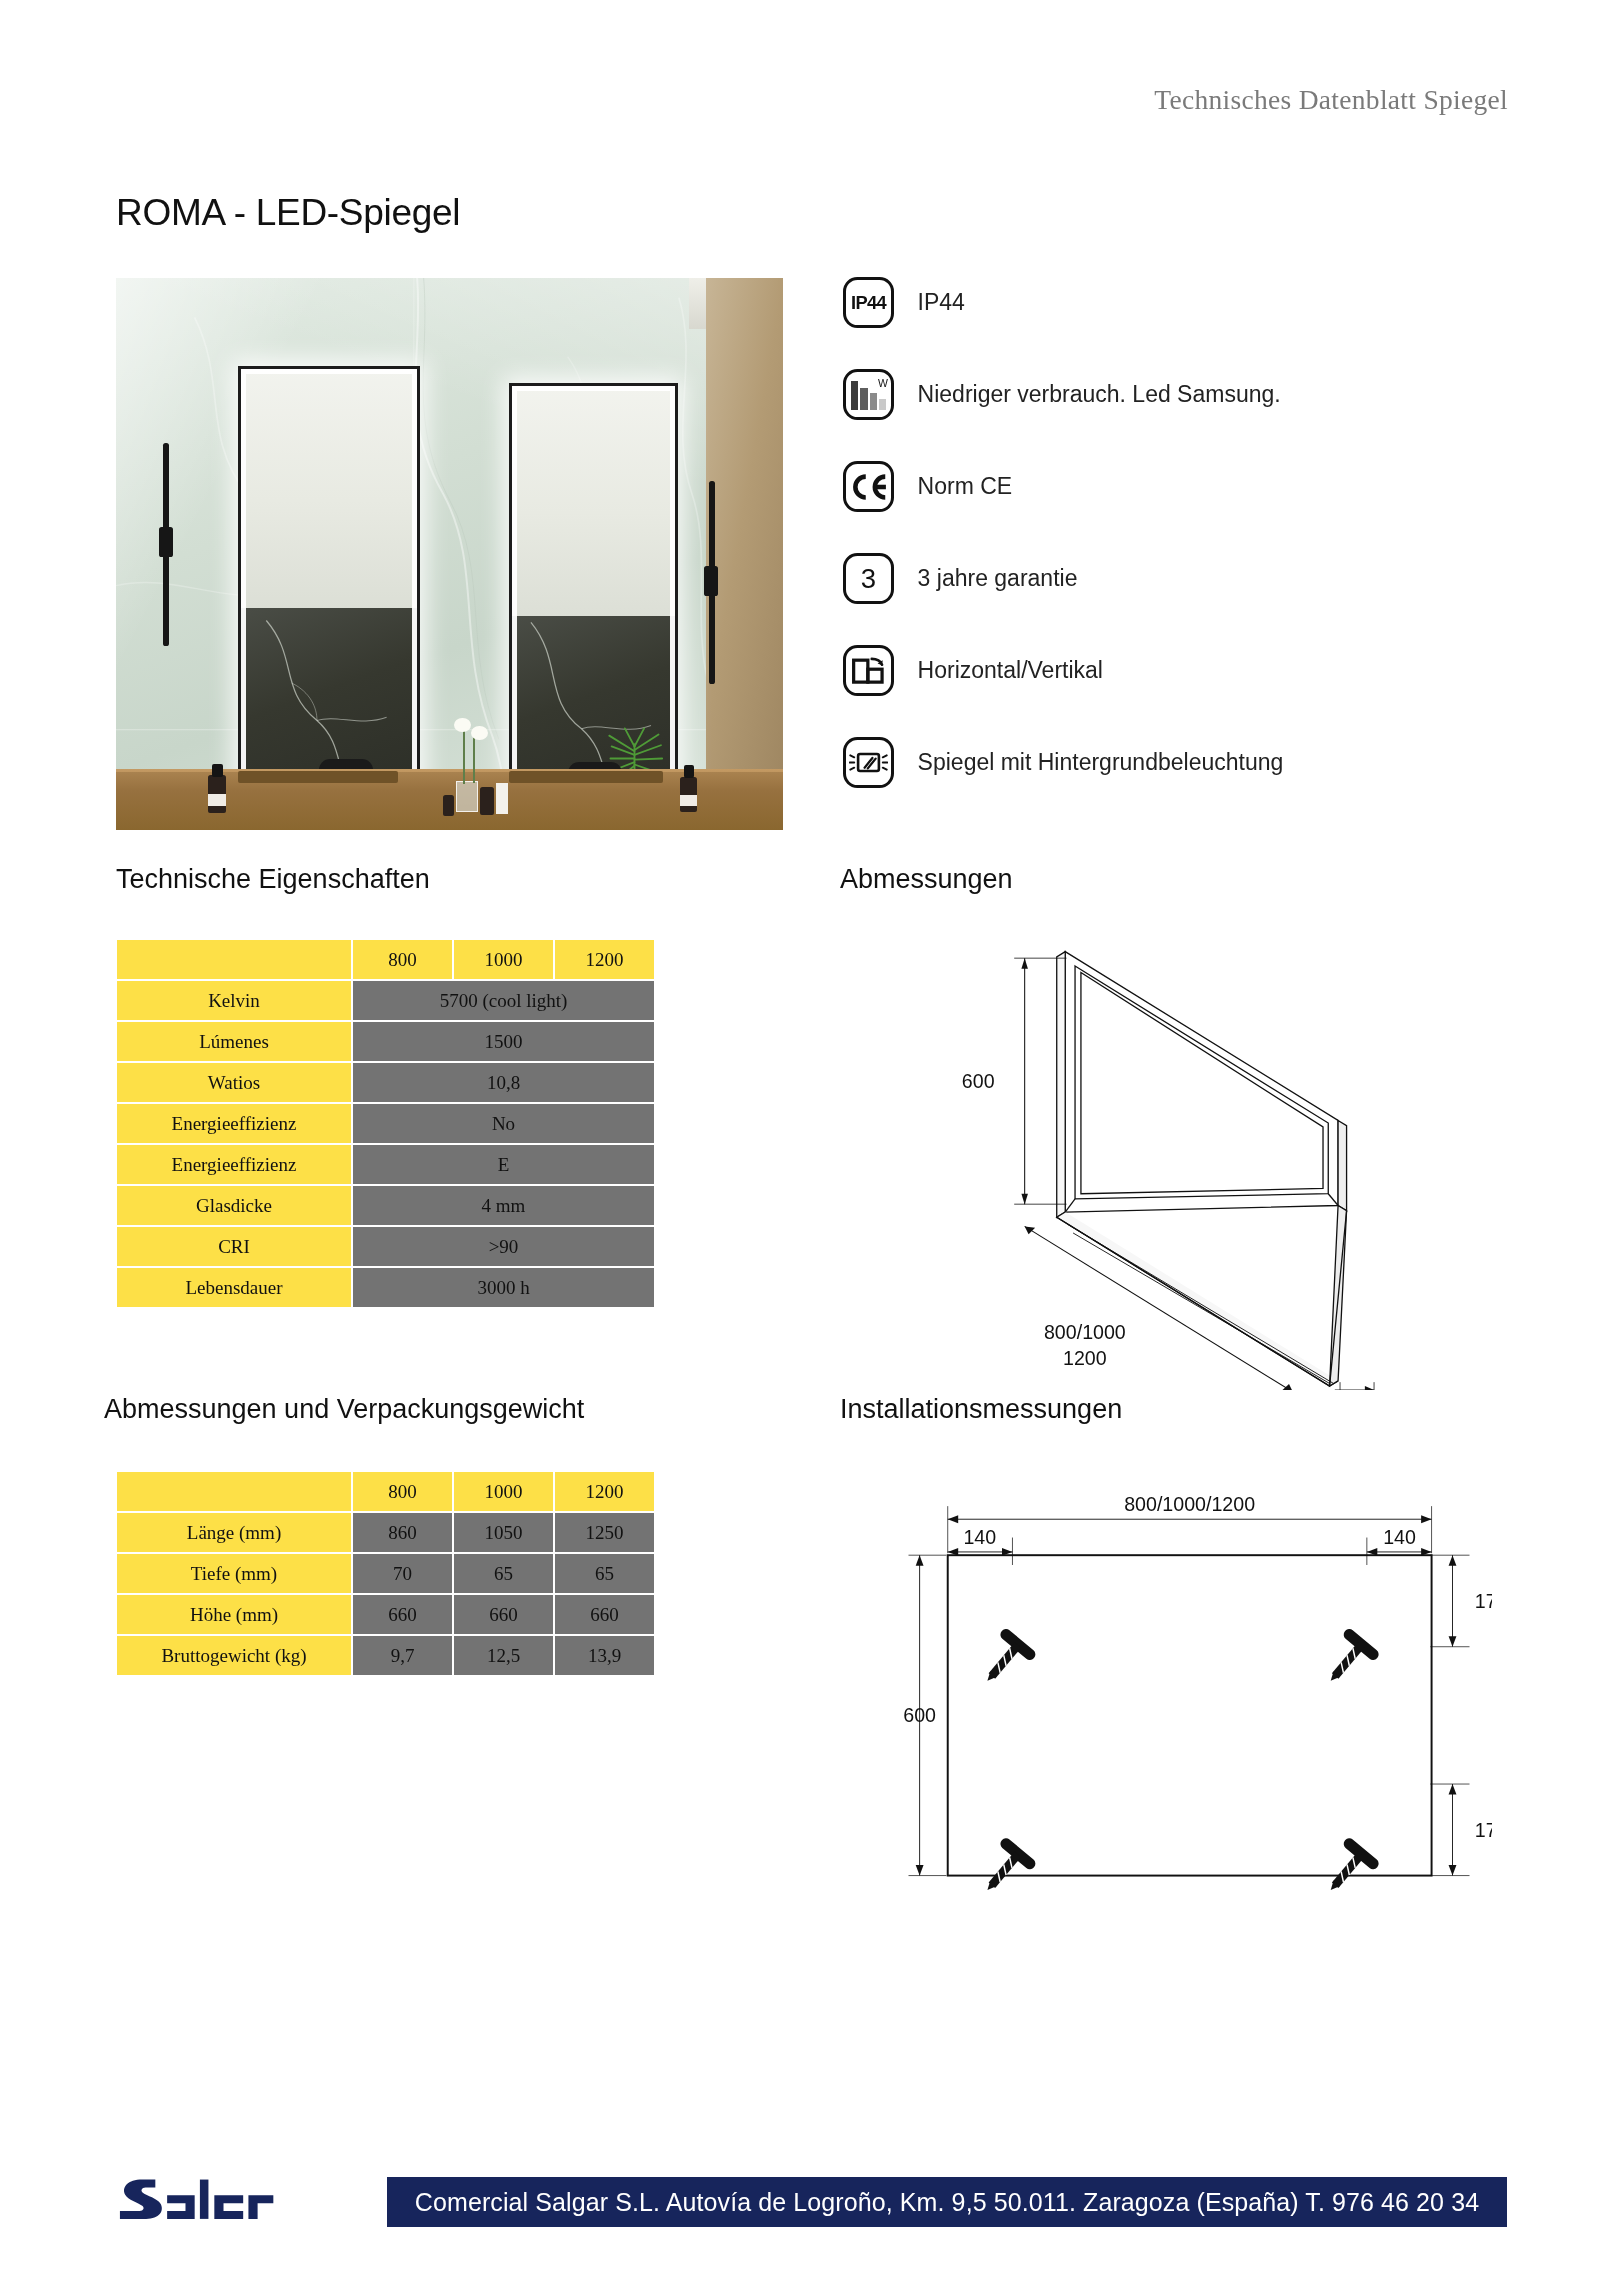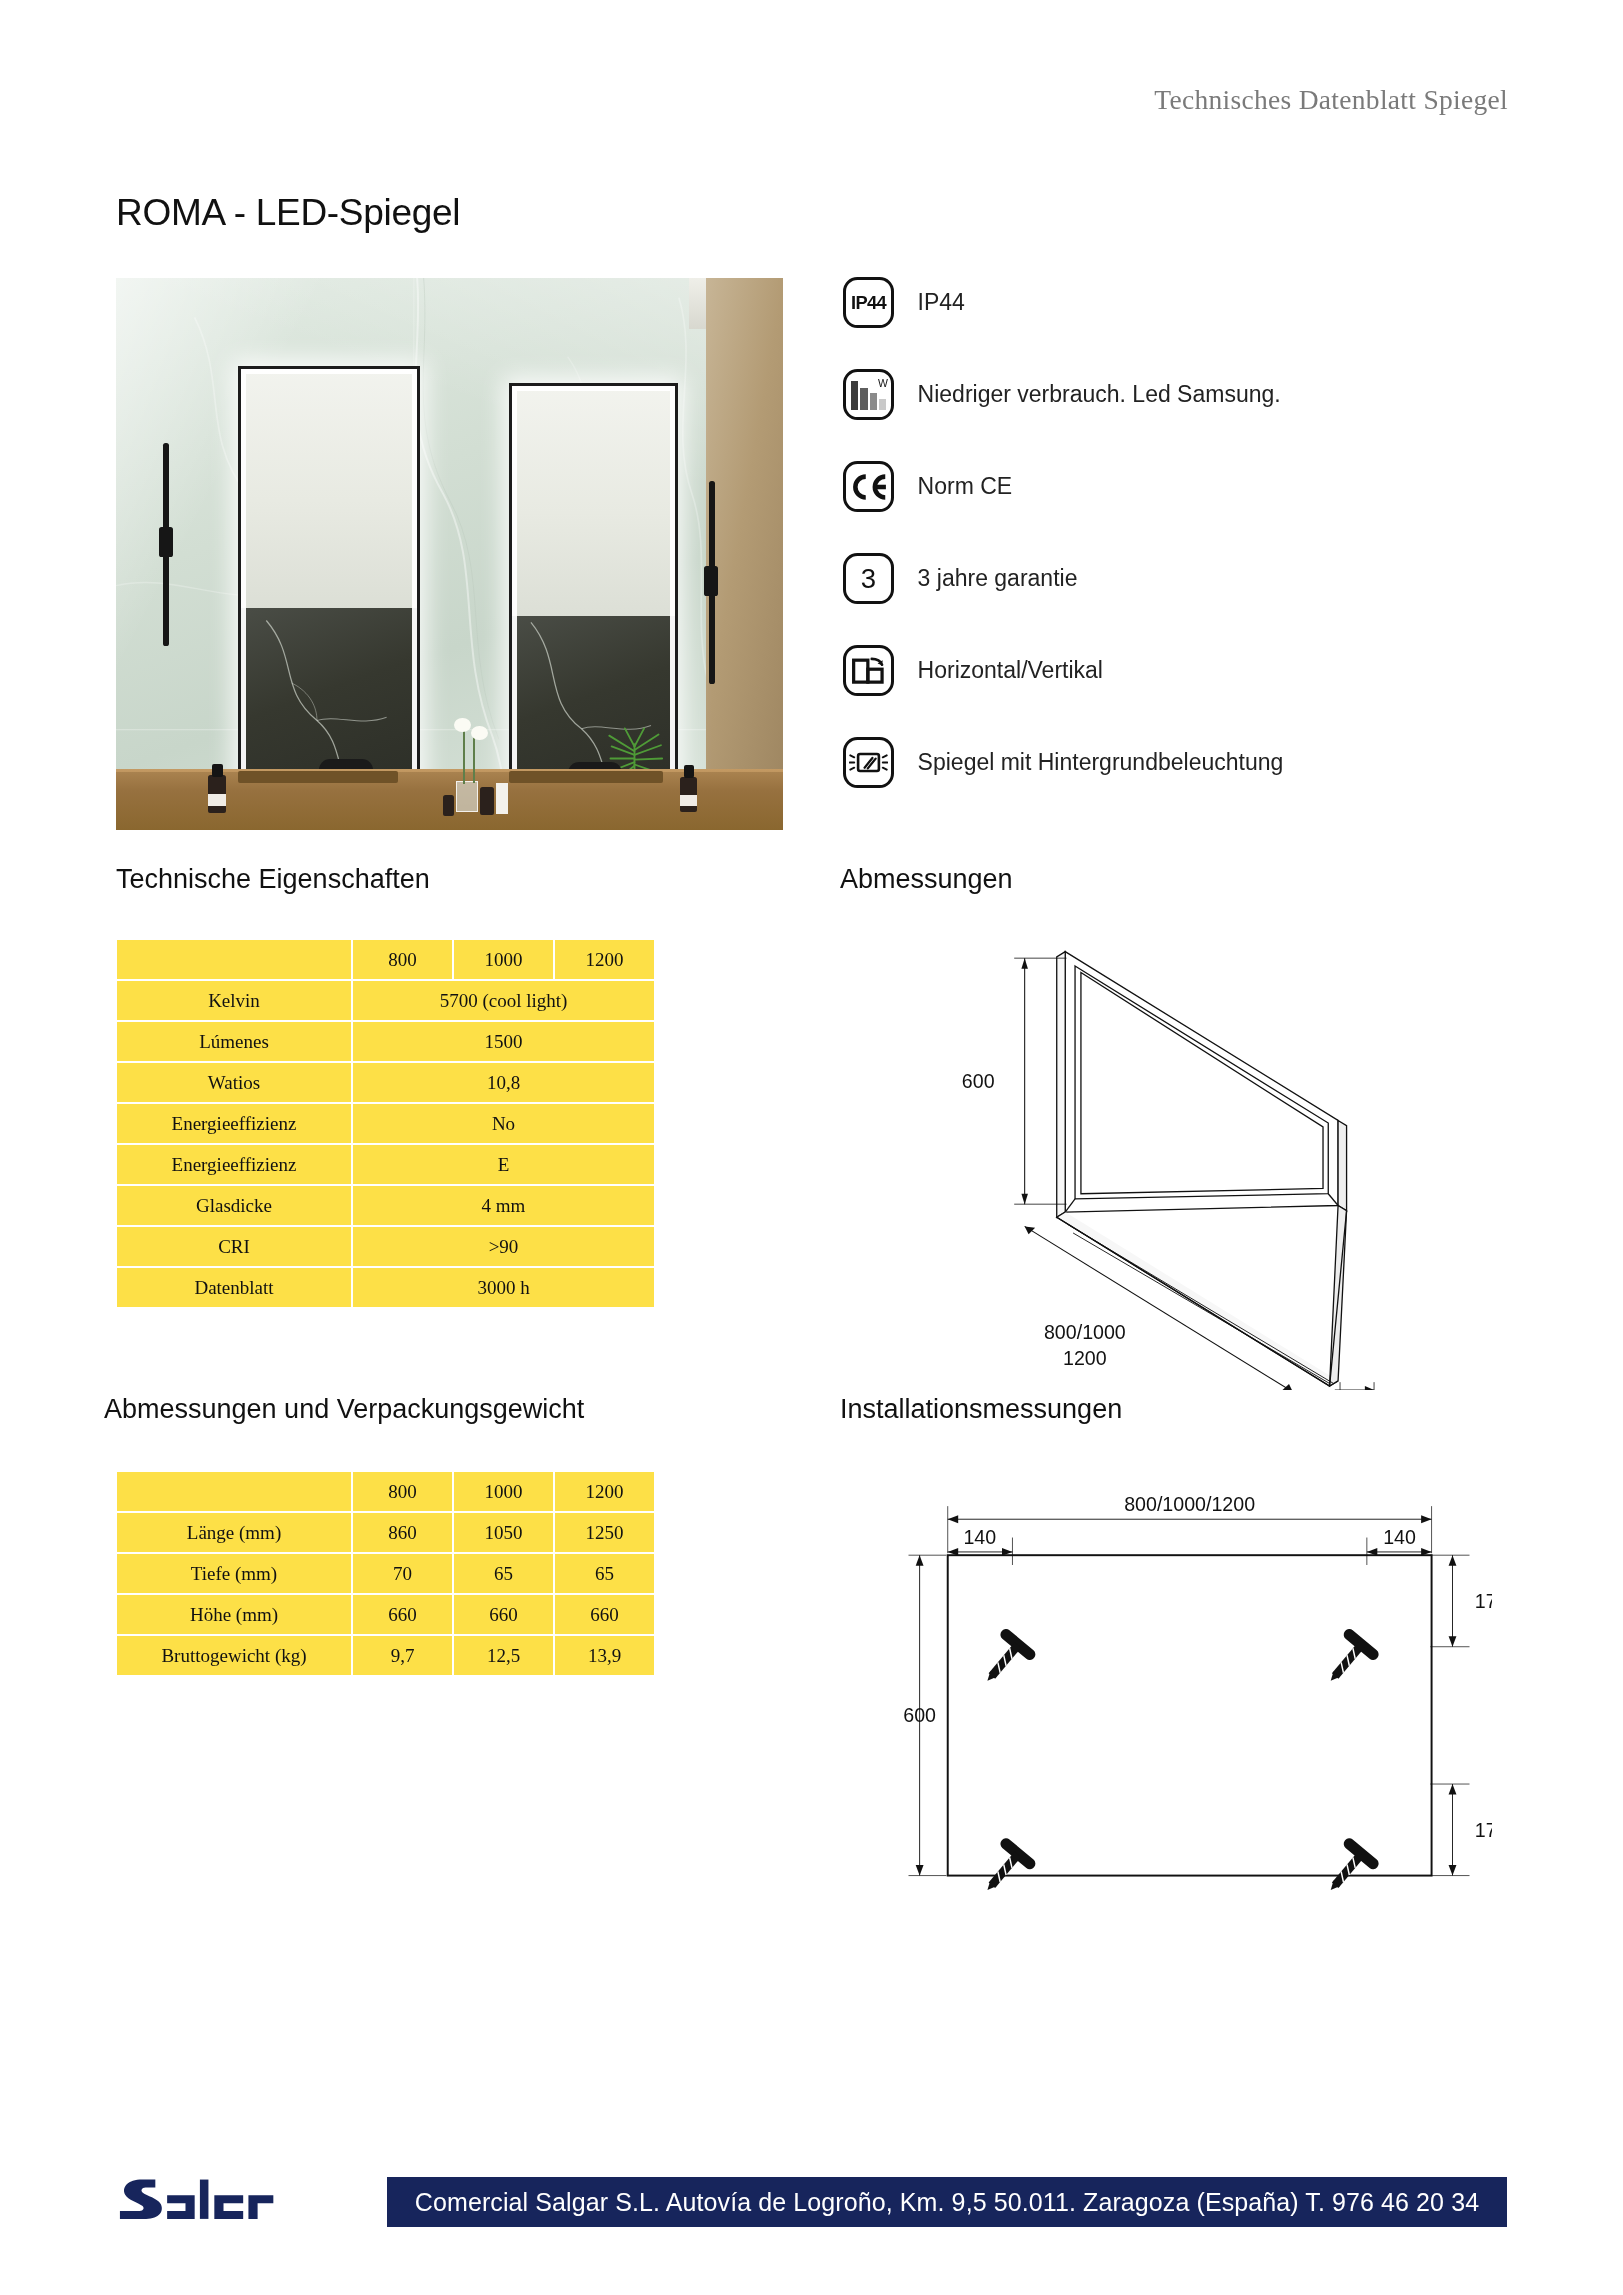--- a/index.html
+++ b/index.html
@@ -132,21 +132,21 @@
 
   
   .tbl { position: absolute; border-collapse: separate; border-spacing: 2px; }
   .tbl td, .tbl th {
     font-family: "Liberation Serif", serif;
     font-weight: 400;
     font-size: 19px;
     color: #111111;
     text-align: center;
     padding: 8.5px 3.9px;
-    background: #fde047;
+    background: #737373;
   }
   .tbl th, .tbl td.rowhead { background: #fde047; }
   .tbl th { height: 38px; }
   .tbl .rowhead { width: 234px; }
   .tbl .colw { width: 99px; }
 
   
   .diagram { position: absolute; }
   .dim-text {
     font-family: "Liberation Sans", sans-serif;
@@ -371,21 +371,21 @@
       </tr>
       <tr>
         <td class="rowhead">Glasdicke</td>
         <td colspan="3">4 mm</td>
       </tr>
       <tr>
         <td class="rowhead">CRI</td>
         <td colspan="3">&gt;90</td>
       </tr>
       <tr>
-        <td class="rowhead">Datenblatt</td>
+        <td class="rowhead">Lebensdauer</td>
         <td colspan="3">3000 h</td>
       </tr>
     </tbody>
 </table>
 
 <table class="tbl" id="pack-table" style="top:1470px; left:115px;">
   <thead>
     <tr>
       <th class="rowhead"></th>
       <th class="colw">800</th>

